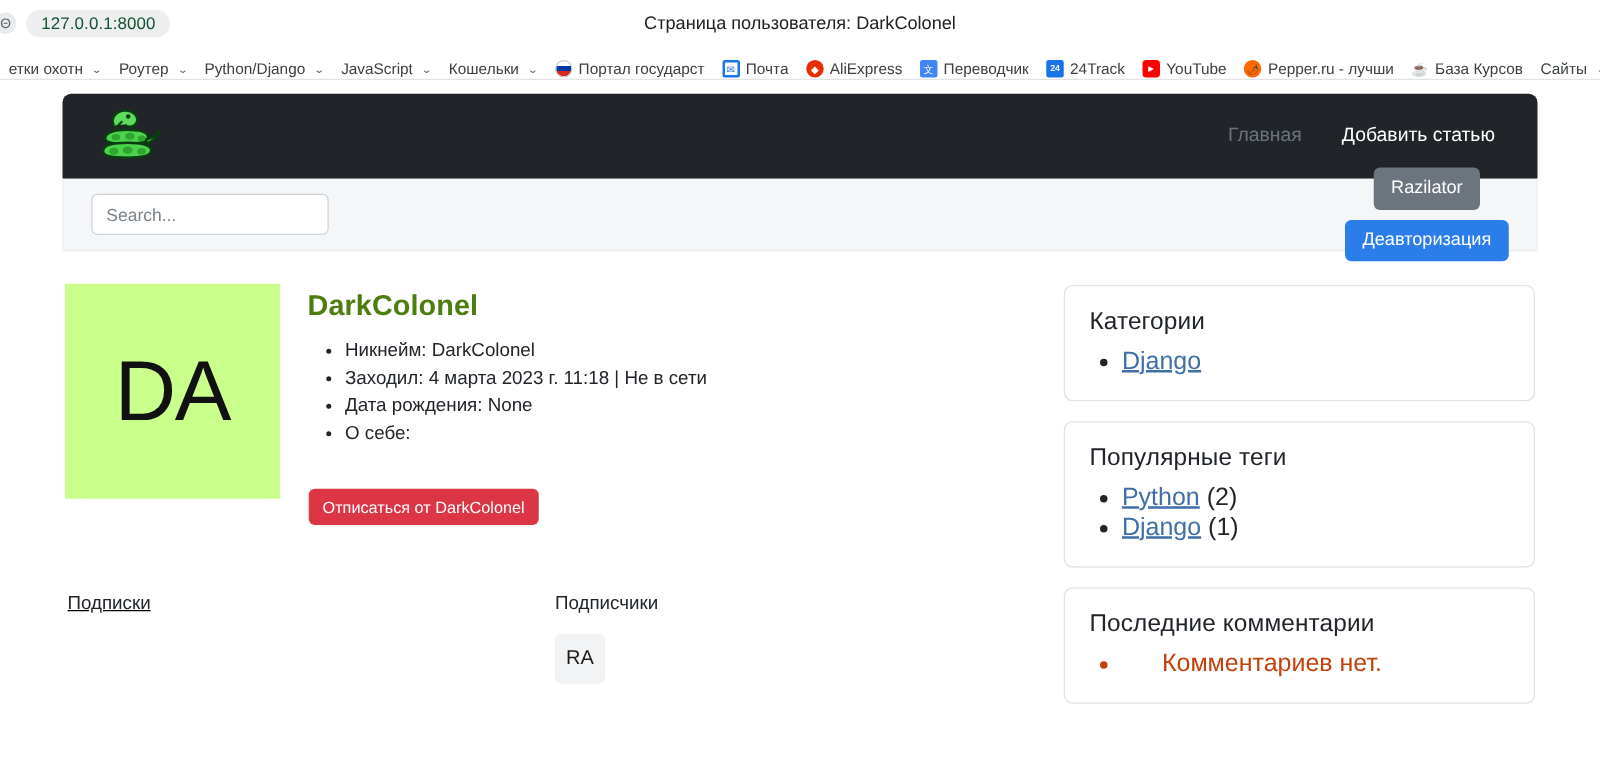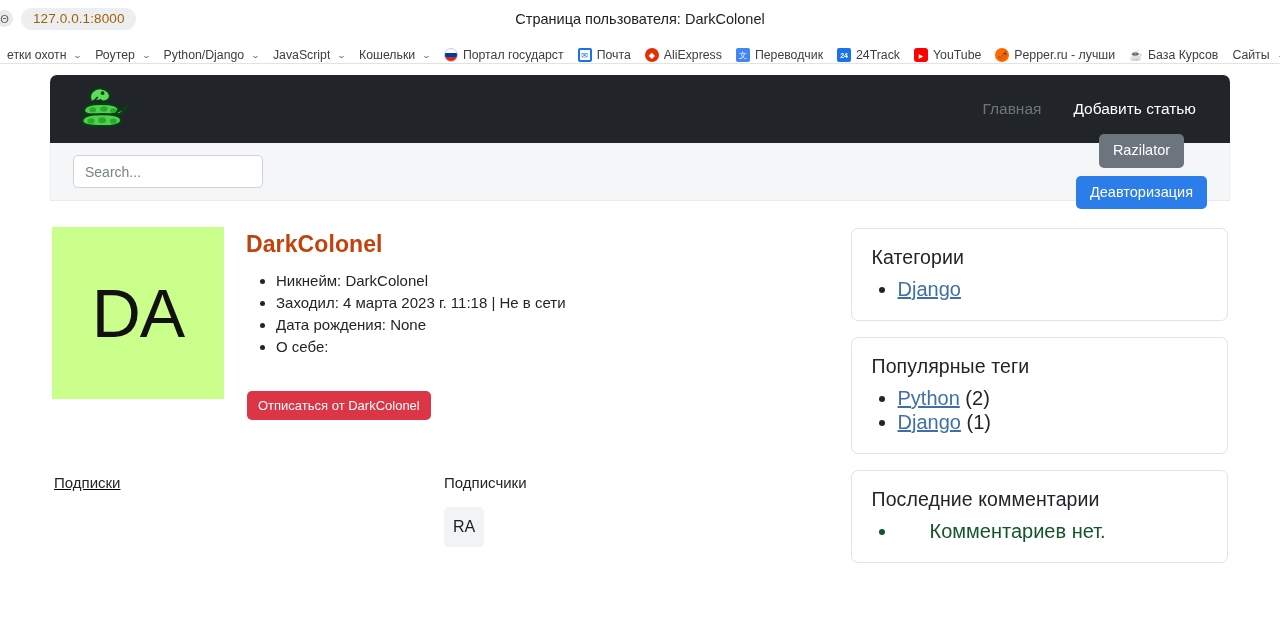--- a/index.html
+++ b/index.html
@@ -36,21 +36,21 @@
     flex: 0 0 auto;
   }
   #omni-url {
     margin-left: 8px;
     background: #eceef0;
     border-radius: 12px;
     height: 22px;
     padding: 0 12px;
     display: flex; align-items: center;
     font-size: 13.5px;
-    color: #a16207;
+    color: #14532d;
     letter-spacing: .1px;
   }
   #page-title-chrome {
     position: absolute;
     left: 0; right: 0;
     text-align: center;
     font-size: 14.5px;
     color: #202124;
     pointer-events: none;
   }
@@ -210,21 +210,21 @@
     font-size: 68px;
     color: #111111;
     font-weight: 400;
     letter-spacing: -1px;
     flex: 0 0 auto;
   }
   #profile-info { padding-top: 4px; }
   #profile-name {
     font-size: 23px;
     font-weight: 700;
-    color: #c2410c;
+    color: #4d7c0f;
     margin-bottom: 12px;
     letter-spacing: .1px;
   }
   #profile-list {
     list-style: disc;
     padding-left: 30px;
     color: #212529;
   }
   #profile-list li {
     font-size: 15px;
@@ -275,21 +275,21 @@
     color: #212529;
   }
   .card li {
     font-size: 20px;
     line-height: 24px;
   }
   .card a {
     color: #3f6fa8;
     text-decoration: underline;
   }
-  .muted-item { color: #14532d; padding-left: 32px; }
+  .muted-item { color: #c2410c; padding-left: 32px; }
 </style>
 </head>
 <body>
 
 <div id="browser-chrome">
   <div id="omnibox-row">
     <div id="omni-favicon">Θ</div>
     <div id="omni-url">127.0.0.1:8000</div>
     <div id="page-title-chrome">Страница пользователя: DarkColonel</div>
   </div>

